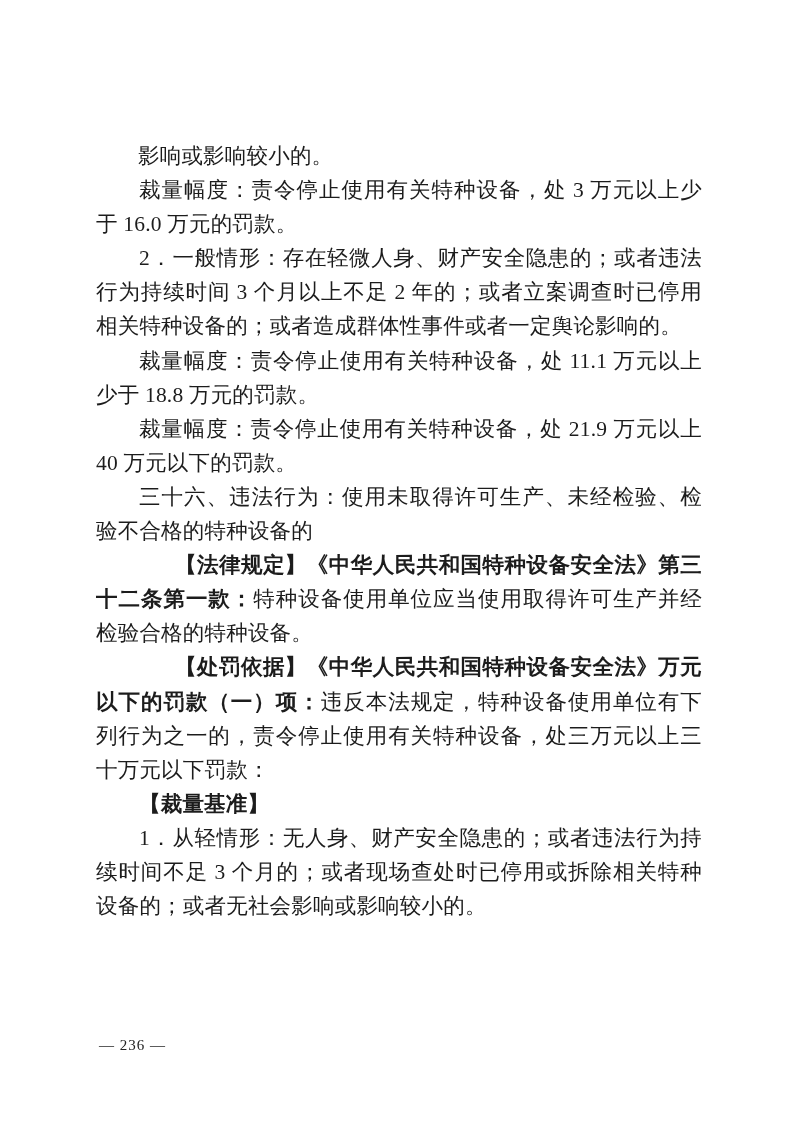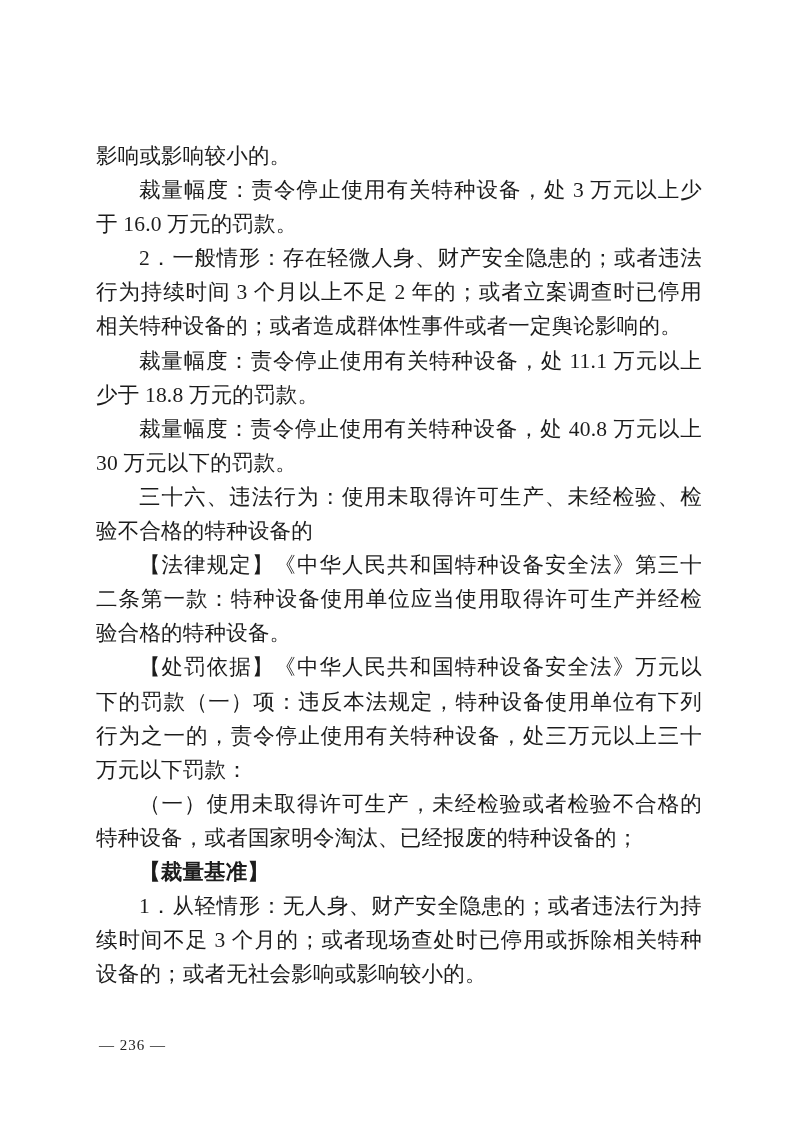--- a/index.html
+++ b/index.html
@@ -26,27 +26,29 @@
     text-align: justify;
     text-justify: inter-character;
     letter-spacing: 0.2px;
   }
   .content p {
     margin: 0;
     text-indent: 2em;
   }
   .content p.no-indent {
     text-indent: 0;
+    margin-left: 42px;
   }
   .heading {
     font-family: "Liberation Sans", "DejaVu Sans", sans-serif;
     font-weight: 400;
   }
   .lead-bold {
-    font-weight: 400;
+    font-weight: 700;
+    margin-left: 36px;
   }
   .label-bold {
     font-weight: 700;
   }
   .footer {
     position: absolute;
     left: 99px;
     top: 1031px;
     font-size: 15px;
     line-height: 28px;
@@ -63,33 +65,32 @@
 
     <p class="no-indent">影响或影响较小的。</p>
 
     <p>裁量幅度：责令停止使用有关特种设备，处 3 万元以上少于 16.0 万元的罚款。</p>
 
     <p>2．一般情形：存在轻微人身、财产安全隐患的；或者违法行为持续时间 3 个月以上不足 2 年的；或者立案调查时已停用相关特种设备的；或者造成群体性事件或者一定舆论影响的。</p>
 
     <p>裁量幅度：责令停止使用有关特种设备，处 11.1 万元以上少于 18.8 万元的罚款。</p>
 
 
-    <p>裁量幅度：责令停止使用有关特种设备，处 40.8 万元以上 30 万元以下的罚款。</p>
+    <p>裁量幅度：责令停止使用有关特种设备，处 21.9 万元以上 40 万元以下的罚款。</p>
 
     <p class="heading">三十六、违法行为：使用未取得许可生产、未经检验、检验不合格的特种设备的</p>
 
     <p>
       <span class="lead-bold">【法律规定】《中华人民共和国特种设备安全法》第三十二条第一款：</span><span>特种设备使用单位应当使用取得许可生产并经检验合格的特种设备。</span>
     </p>
 
     <p>
       <span class="lead-bold">【处罚依据】《中华人民共和国特种设备安全法》万元以下的罚款（一）项：</span><span>违反本法规定，特种设备使用单位有下列行为之一的，责令停止使用有关特种设备，处三万元以上三十万元以下罚款：</span>
     </p>
 
-    <p>（一）使用未取得许可生产，未经检验或者检验不合格的特种设备，或者国家明令淘汰、已经报废的特种设备的；</p>
 
     <p class="label-bold">【裁量基准】</p>
 
     <p>1．从轻情形：无人身、财产安全隐患的；或者违法行为持续时间不足 3 个月的；或者现场查处时已停用或拆除相关特种设备的；或者无社会影响或影响较小的。</p>
 
   </div>
 
   <div class="footer">
     <span>— 236 —</span>
   </div>

